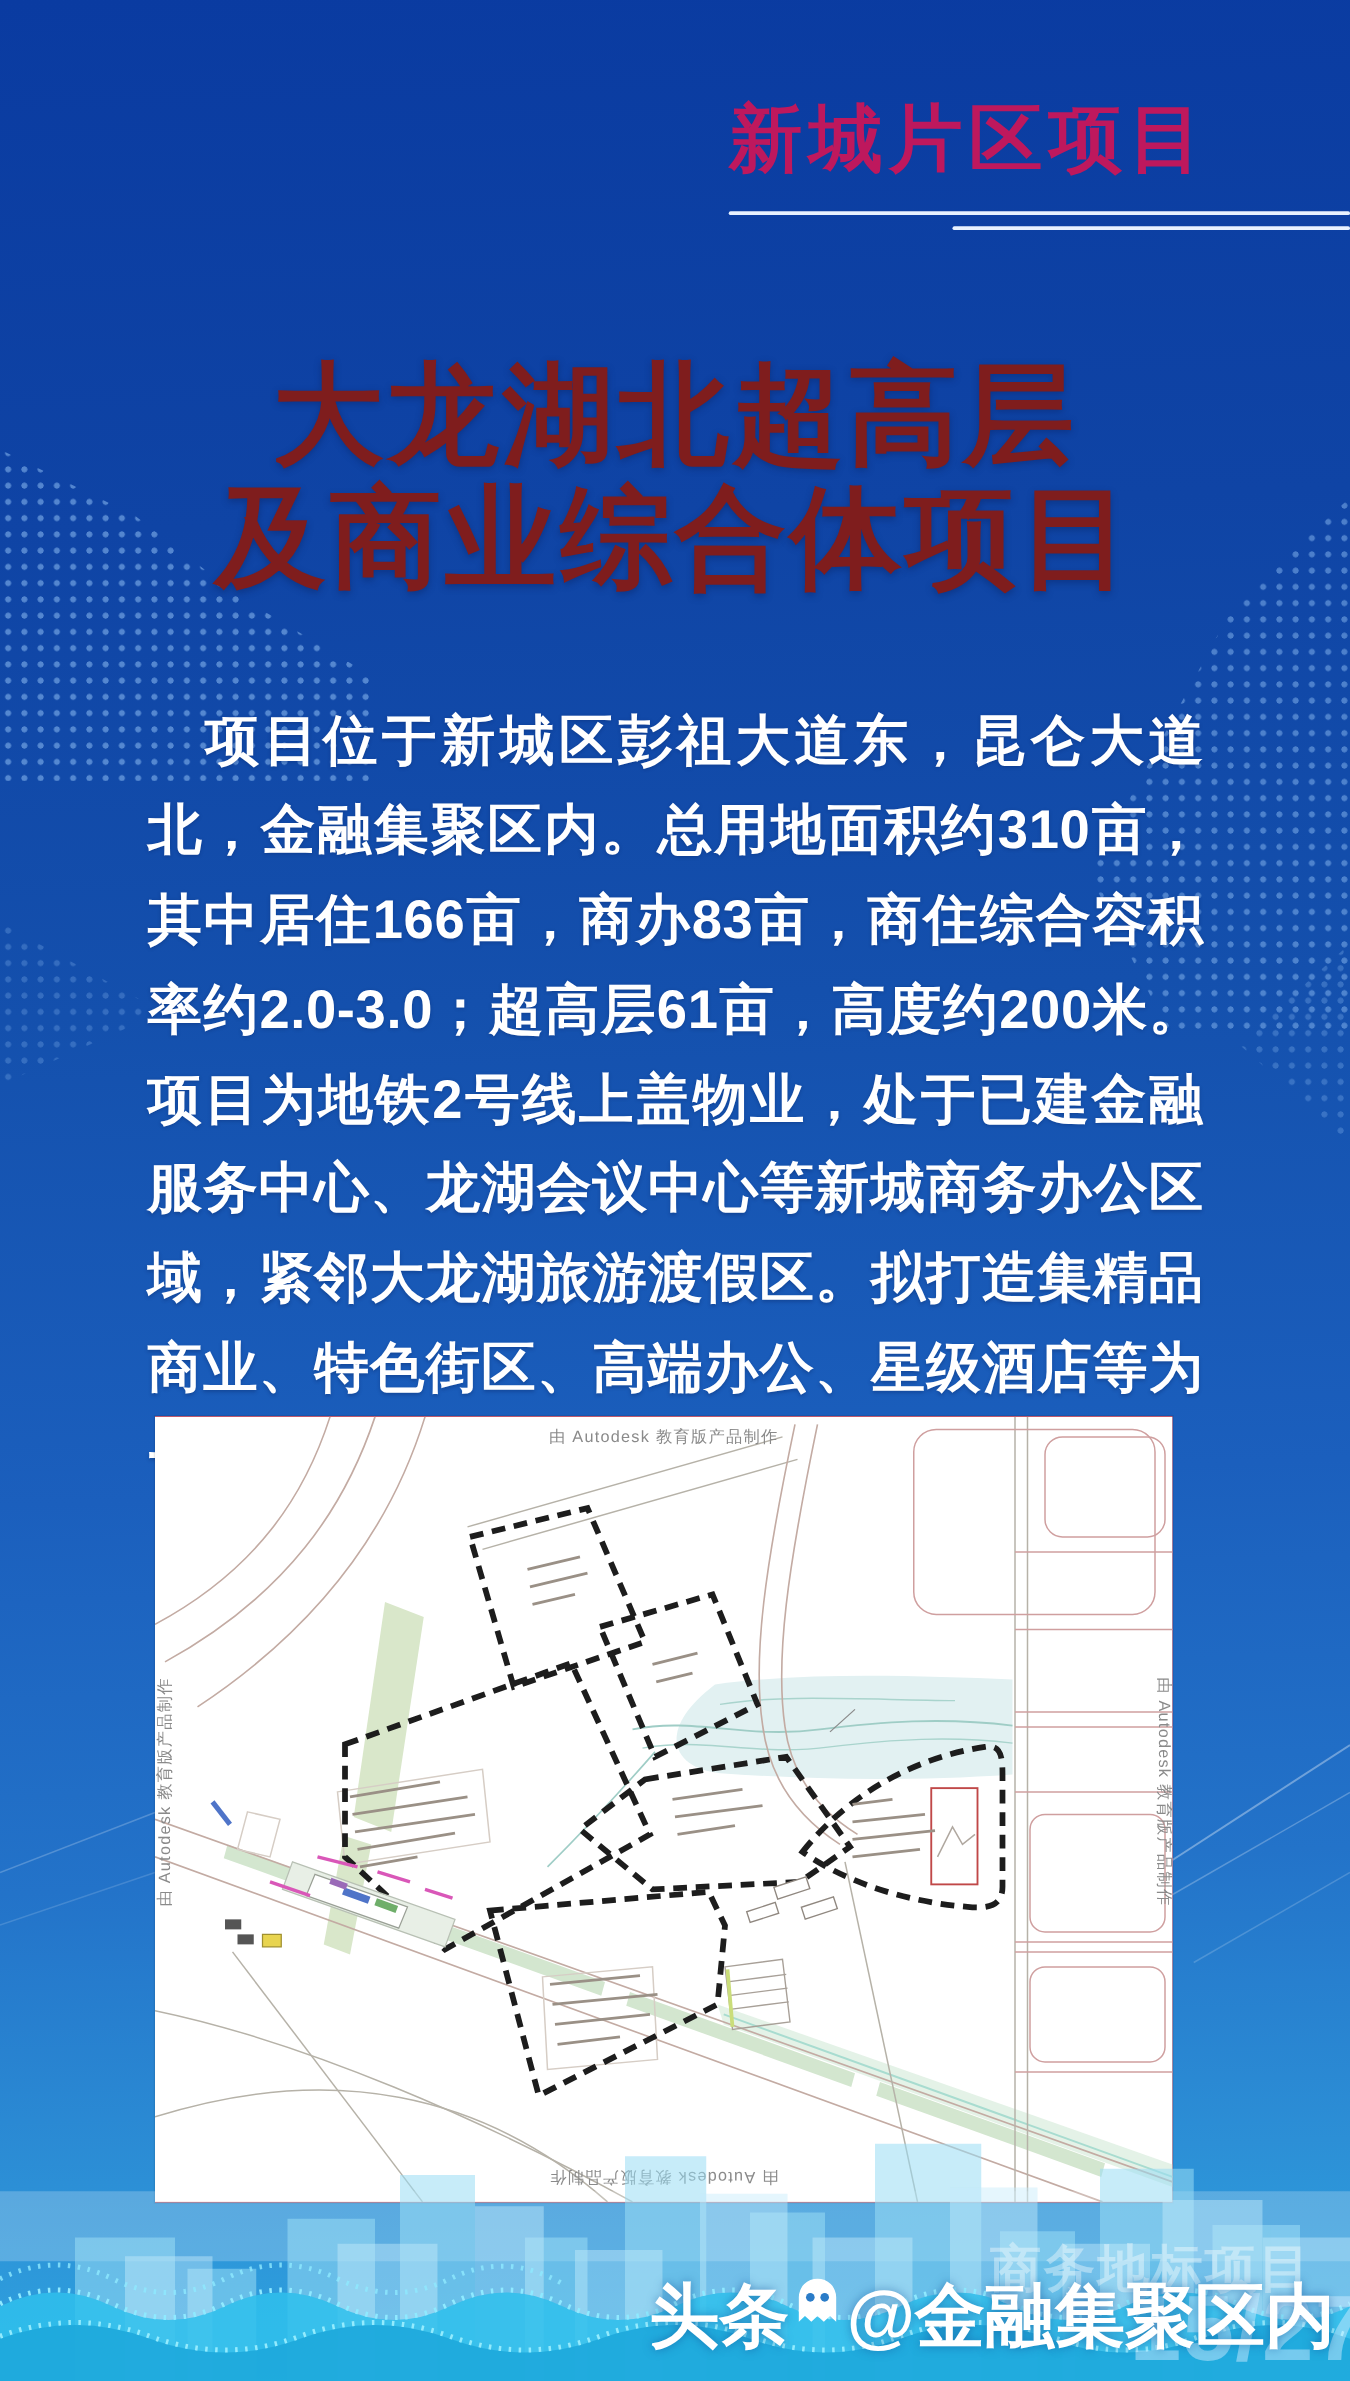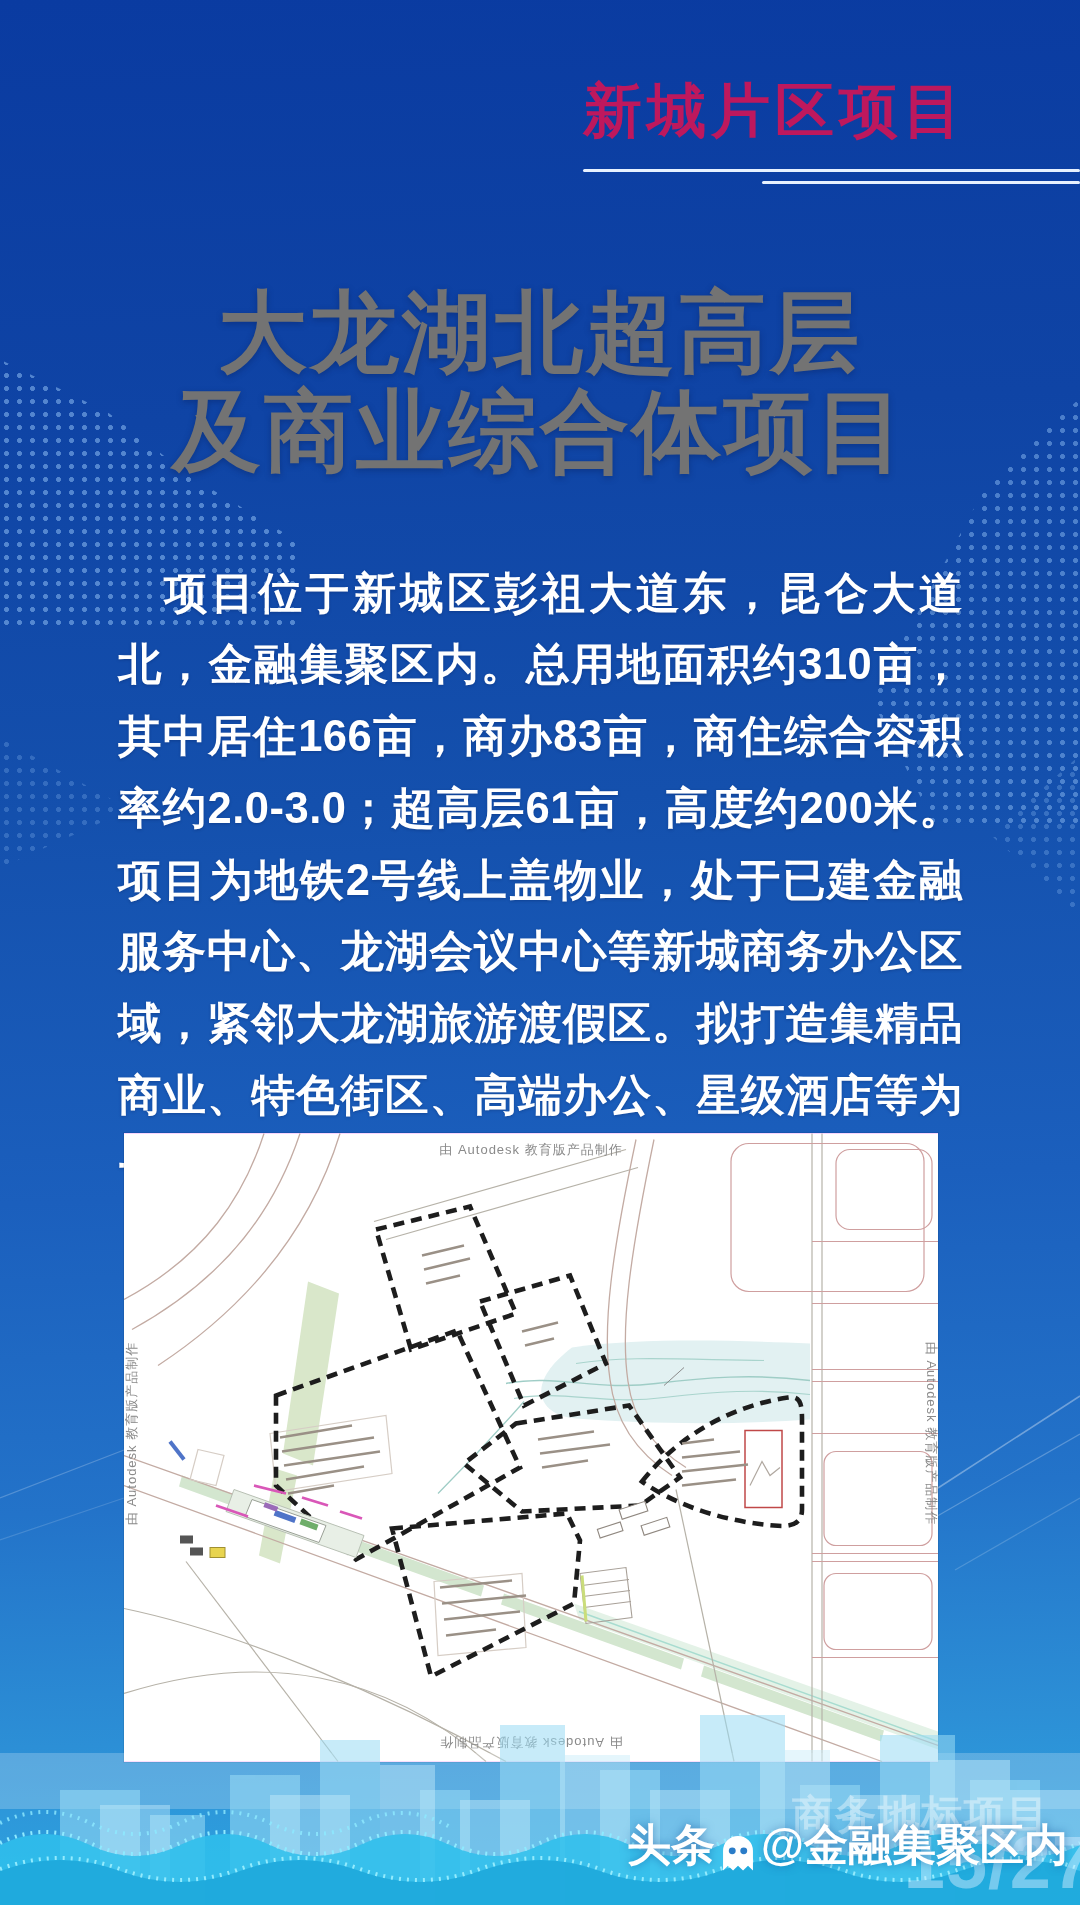--- a/index.html
+++ b/index.html
@@ -28,55 +28,55 @@
     position:absolute;left:583px;top:72px;width:400px;
     color:#be185d;font-size:59px;font-weight:bold;letter-spacing:5px;
     white-space:nowrap;
   }
   .rule{position:absolute;background:#e7f1ff;border-radius:2px;}
   .rule1{left:583px;top:169px;width:497px;height:3px;}
   .rule2{left:762px;top:181px;width:318px;height:3px;}
 
   .main-title{
     position:absolute;left:0;top:284px;width:1080px;text-align:center;
-    color:#737373;font-family:"Liberation Serif", serif;font-weight:bold;
+    color:#7f1d1d;font-family:"Liberation Serif", serif;font-weight:bold;
     font-size:89px;line-height:99px;letter-spacing:3px;
     text-shadow:0 2px 6px rgba(5,25,80,.35);
   }
   .body-text{
     position:absolute;left:118px;top:514px;width:845px;
     color:#ffffff;font-size:43.5px;line-height:71.8px;font-weight:bold;
     letter-spacing:.5px;text-align:justify;text-indent:46px;
     text-shadow:0 1px 3px rgba(5,25,80,.3);
   }
 
   .map-figure{
     position:absolute;left:124px;top:1133px;width:814px;height:629px;
-    background:#f0abfc;box-shadow:0 0 0 1px rgba(0,0,0,.08);
+    background:#ef4444;box-shadow:0 0 0 1px rgba(0,0,0,.08);
   }
   .map-figure svg{display:block;}
 
   .deco-lines{position:absolute;left:0;top:1330px;width:1080px;height:300px;pointer-events:none;}
 
   .footer-art{position:absolute;left:0;top:1695px;width:1080px;height:210px;}
 
   .watermark{
     position:absolute;right:30px;top:1788px;z-index:2;
     color:rgba(255,255,255,.38);font-size:41px;font-weight:bold;letter-spacing:2px;
     white-space:nowrap;
   }
   .page-indicator{
     position:absolute;right:-14px;top:1820px;z-index:3;
     color:rgba(212,236,255,.48);font-size:74px;font-weight:bold;letter-spacing:1px;
     white-space:nowrap;
   }
   .credit{
     position:absolute;right:12px;top:1816px;z-index:4;
-    display:flex;align-items:flex-end;gap:0;
-    color:#ffffff;font-size:44px;font-weight:bold;white-space:nowrap;
+    display:flex;align-items:flex-start;gap:0;
+    color:#ffffff;font-size:56px;font-weight:bold;white-space:nowrap;
     text-shadow:0 0 8px rgba(20,80,150,.55);
   }
   .credit .ghost{width:46px;height:46px;flex:0 0 auto;}
 
   
   .dash{fill:none;stroke:#1d1d1d;stroke-width:4.6;stroke-dasharray:11 7;}
   .road{fill:none;stroke:#c3aba3;stroke-width:1.3;}
   .roadg{fill:none;stroke:#b6b2a8;stroke-width:1.2;}
   .blk{fill:none;stroke:#cf9f9f;stroke-width:1.2;}
   .lblline{stroke:#9a9086;stroke-width:2.4;}

